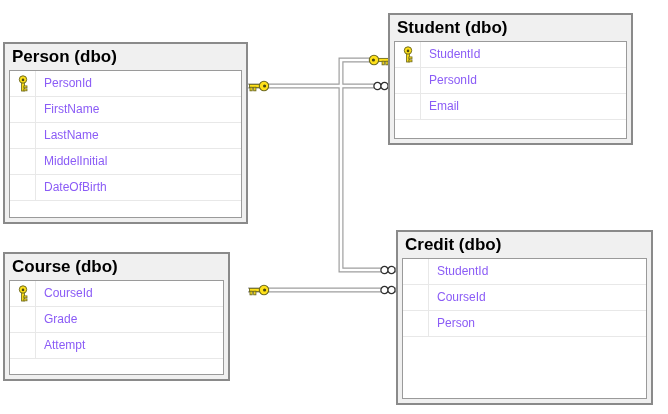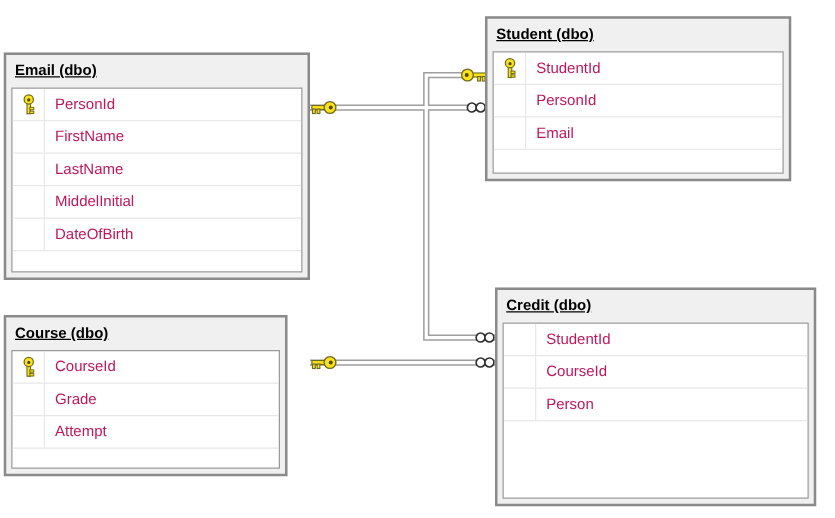--- a/index.html
+++ b/index.html
@@ -7,36 +7,36 @@
     position:relative;width:668px;height:414px;background:#ffffff;overflow:hidden;
     font-family:"Liberation Sans",sans-serif;
   }
   #wires{position:absolute;left:0;top:0;}
   .tbl{
     position:absolute;background:#f0f0f0;border:2px solid #8a8a8a;
     box-sizing:border-box;
   }
   .tbl-title{
     height:24px;line-height:25px;padding-left:7px;
-    font-size:12px;font-weight:bold;color:#000;white-space:nowrap;text-decoration:underline;
+    font-size:17px;font-weight:bold;color:#000;white-space:nowrap;
   }
   .fields{
     position:absolute;left:4px;right:4px;top:26px;bottom:4px;
     background:#ffffff;border:1px solid #9a9a9a;overflow:hidden;
   }
   .row{
     display:flex;align-items:stretch;height:26px;box-sizing:border-box;
     border-bottom:1px solid #e8e8e8;
   }
   .keycell{
     width:26px;flex:0 0 26px;border-right:1px solid #e8e8e8;
     display:flex;align-items:center;justify-content:center;box-sizing:border-box;
   }
   .row-label{
-    font-size:12px;color:#be185d;line-height:25px;padding-left:8px;white-space:nowrap;
+    font-size:12px;color:#8b5cf6;line-height:25px;padding-left:8px;white-space:nowrap;
   }
   #tbl-person {left:3px;  top:42px;  width:245px; height:182px;}
   #tbl-student{left:388px; top:13px;  width:245px; height:132px;}
   #tbl-course {left:3px;  top:252px; width:227px; height:129px;}
   #tbl-credit {left:396px; top:230px; width:257px; height:175px;}
 </style>
 </head>
 <body>
 
 <div id="canvas">
@@ -73,21 +73,21 @@
       <use href="#manyG" transform="translate(388,270)"></use>
     </g>
     <g>
       <use href="#keyH" transform="translate(264,290)"></use>
       <use href="#manyG" transform="translate(388,290)"></use>
     </g>
   </svg>
 
   <div class="tbl" id="tbl-person">
     <div class="tbl-title">
-      <span>Email (dbo)</span>
+      <span>Person (dbo)</span>
     </div>
     <div class="fields">
       <div class="row">
         <span class="keycell">
           <svg width="12" height="17" viewBox="-6 -8.5 12 17">
             <rect x="-1.4" y="-2" width="2.8" height="9.5" fill="#ffe11a" stroke="#6e6a1e" stroke-width="0.9"></rect>
             <rect x="0.8" y="2.4" width="3.2" height="1.9" fill="#ffe11a" stroke="#6e6a1e" stroke-width="0.8"></rect>
             <rect x="0.8" y="5.4" width="3.2" height="1.9" fill="#ffe11a" stroke="#6e6a1e" stroke-width="0.8"></rect>
             <circle cx="0" cy="-4" r="3.7" fill="#ffe11a" stroke="#6e6a1e" stroke-width="1"></circle>
             <circle cx="0" cy="-3.6" r="1.3" fill="#4d4a12"></circle>

